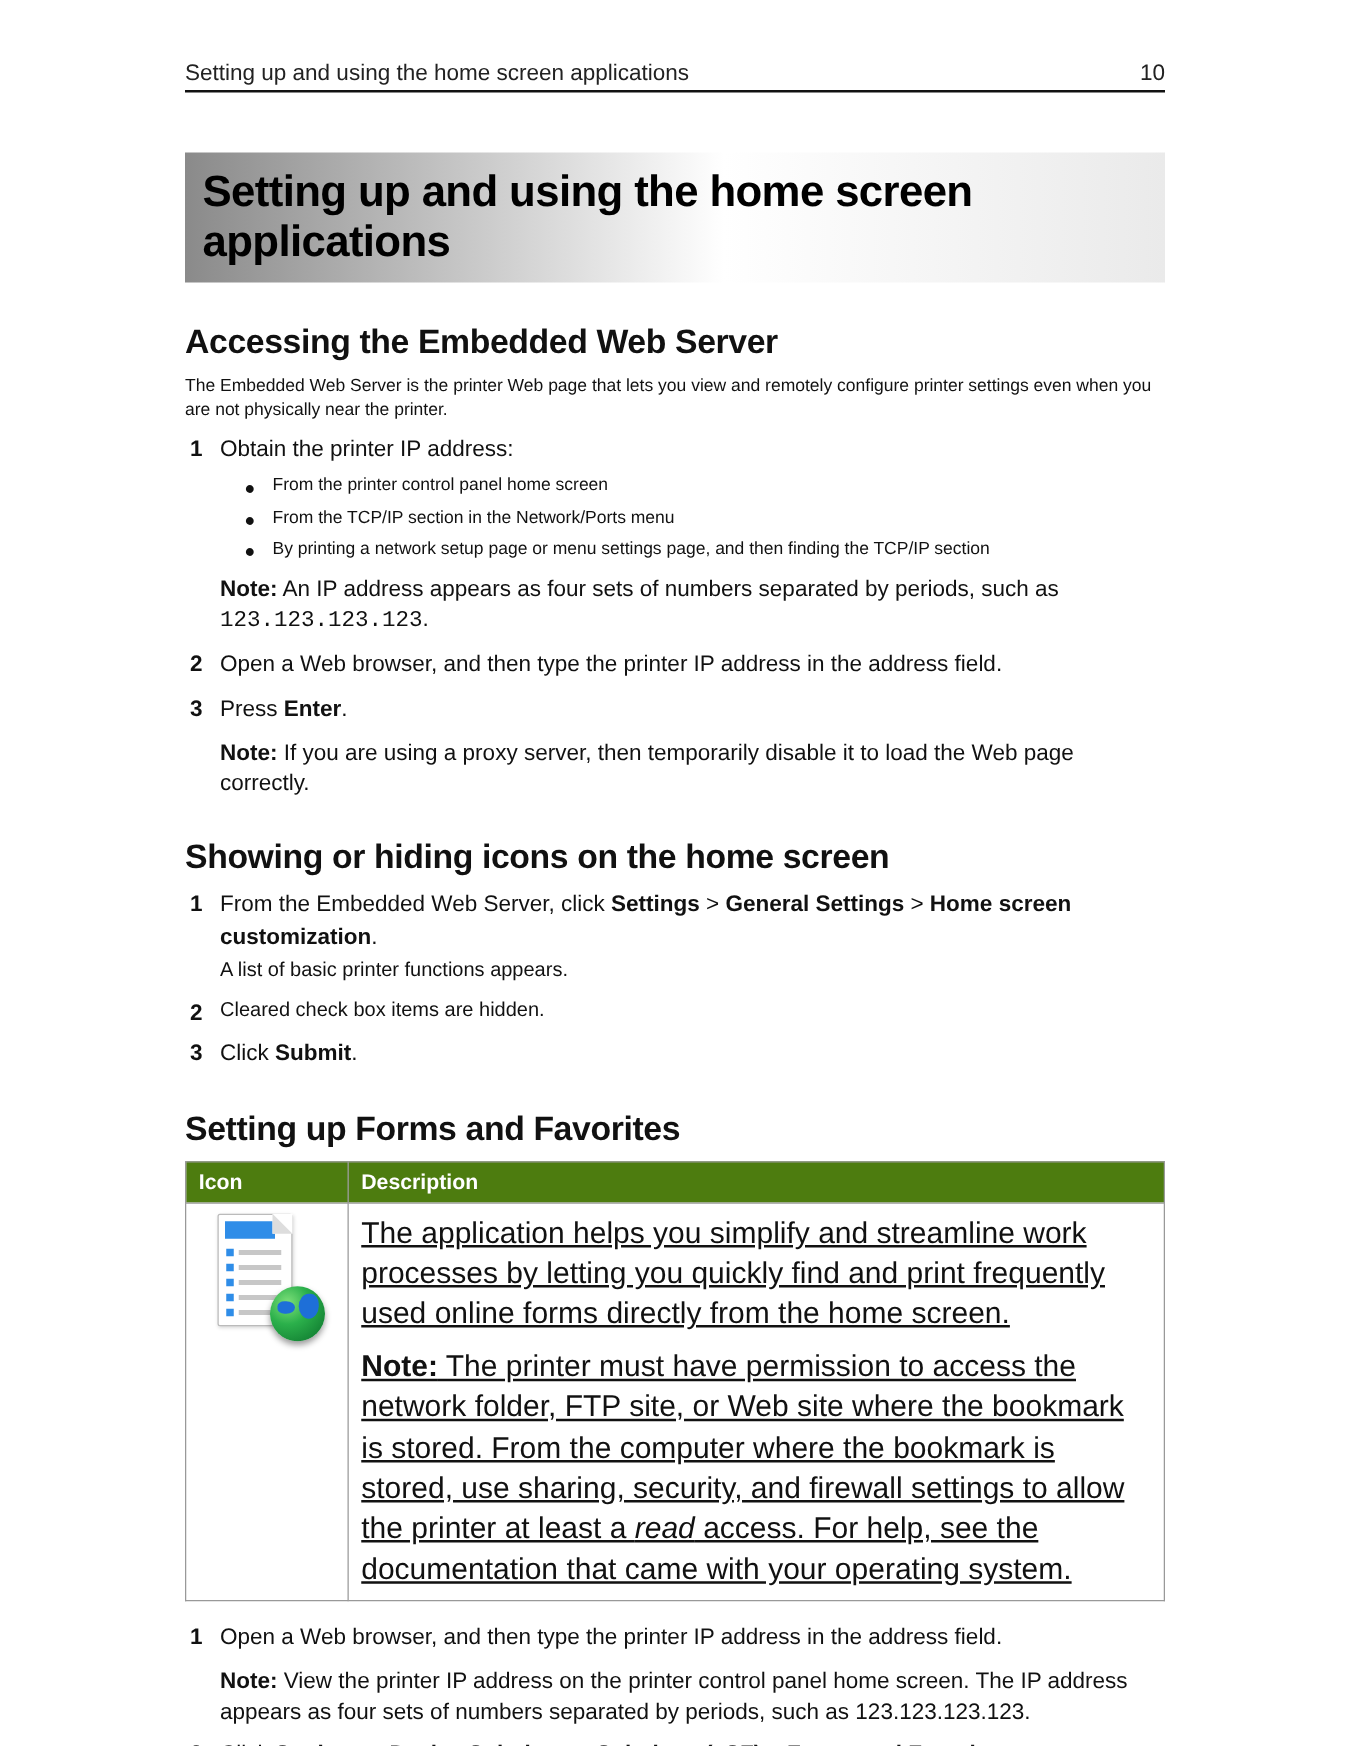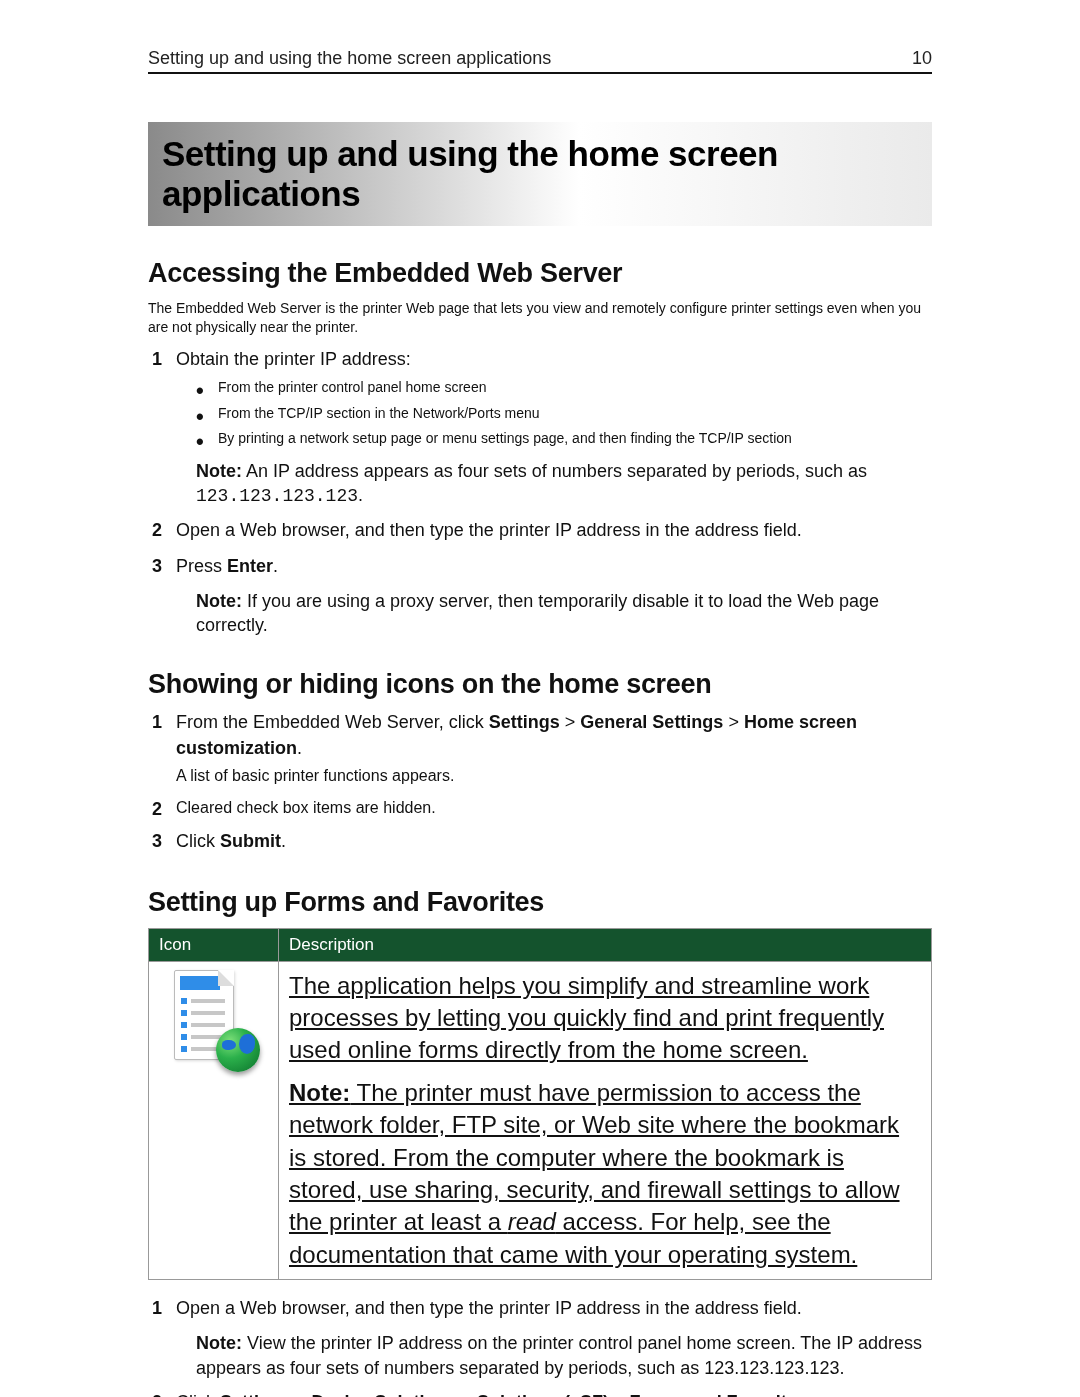--- a/index.html
+++ b/index.html
@@ -86,42 +86,41 @@
     top: -2px;
     font-weight: 900;
     font-size: 22px;
   }
   .note {
     font-size: 18px;
     line-height: 1.35;
     margin: 10px 0 10px 0;
   }
   .note-indent {
-    margin-left: 20px;
   }
   .note b, .strong { font-weight: 700; }
   code.mono {
     font-family: "Consolas", "Courier New", monospace;
     font-size: 18px;
   }
   .sub {
     font-size: 16px;
     margin: 4px 0 6px 0;
   }
   table.box {
     width: 100%;
     border-collapse: collapse;
     margin: 10px 0 16px 0;
   }
   table.box th {
-    background: #14532d;
+    background: #4d7c0f;
     color: #fff;
     text-align: left;
     font-size: 17px;
-    font-weight: 400;
+    font-weight: 700;
     padding: 6px 10px;
     border: 1px solid #999;
   }
   table.box td {
     border: 1px solid #999;
     padding: 8px 10px;
     font-size: 24px;
     line-height: 1.35;
     vertical-align: top;
     text-decoration: underline;

